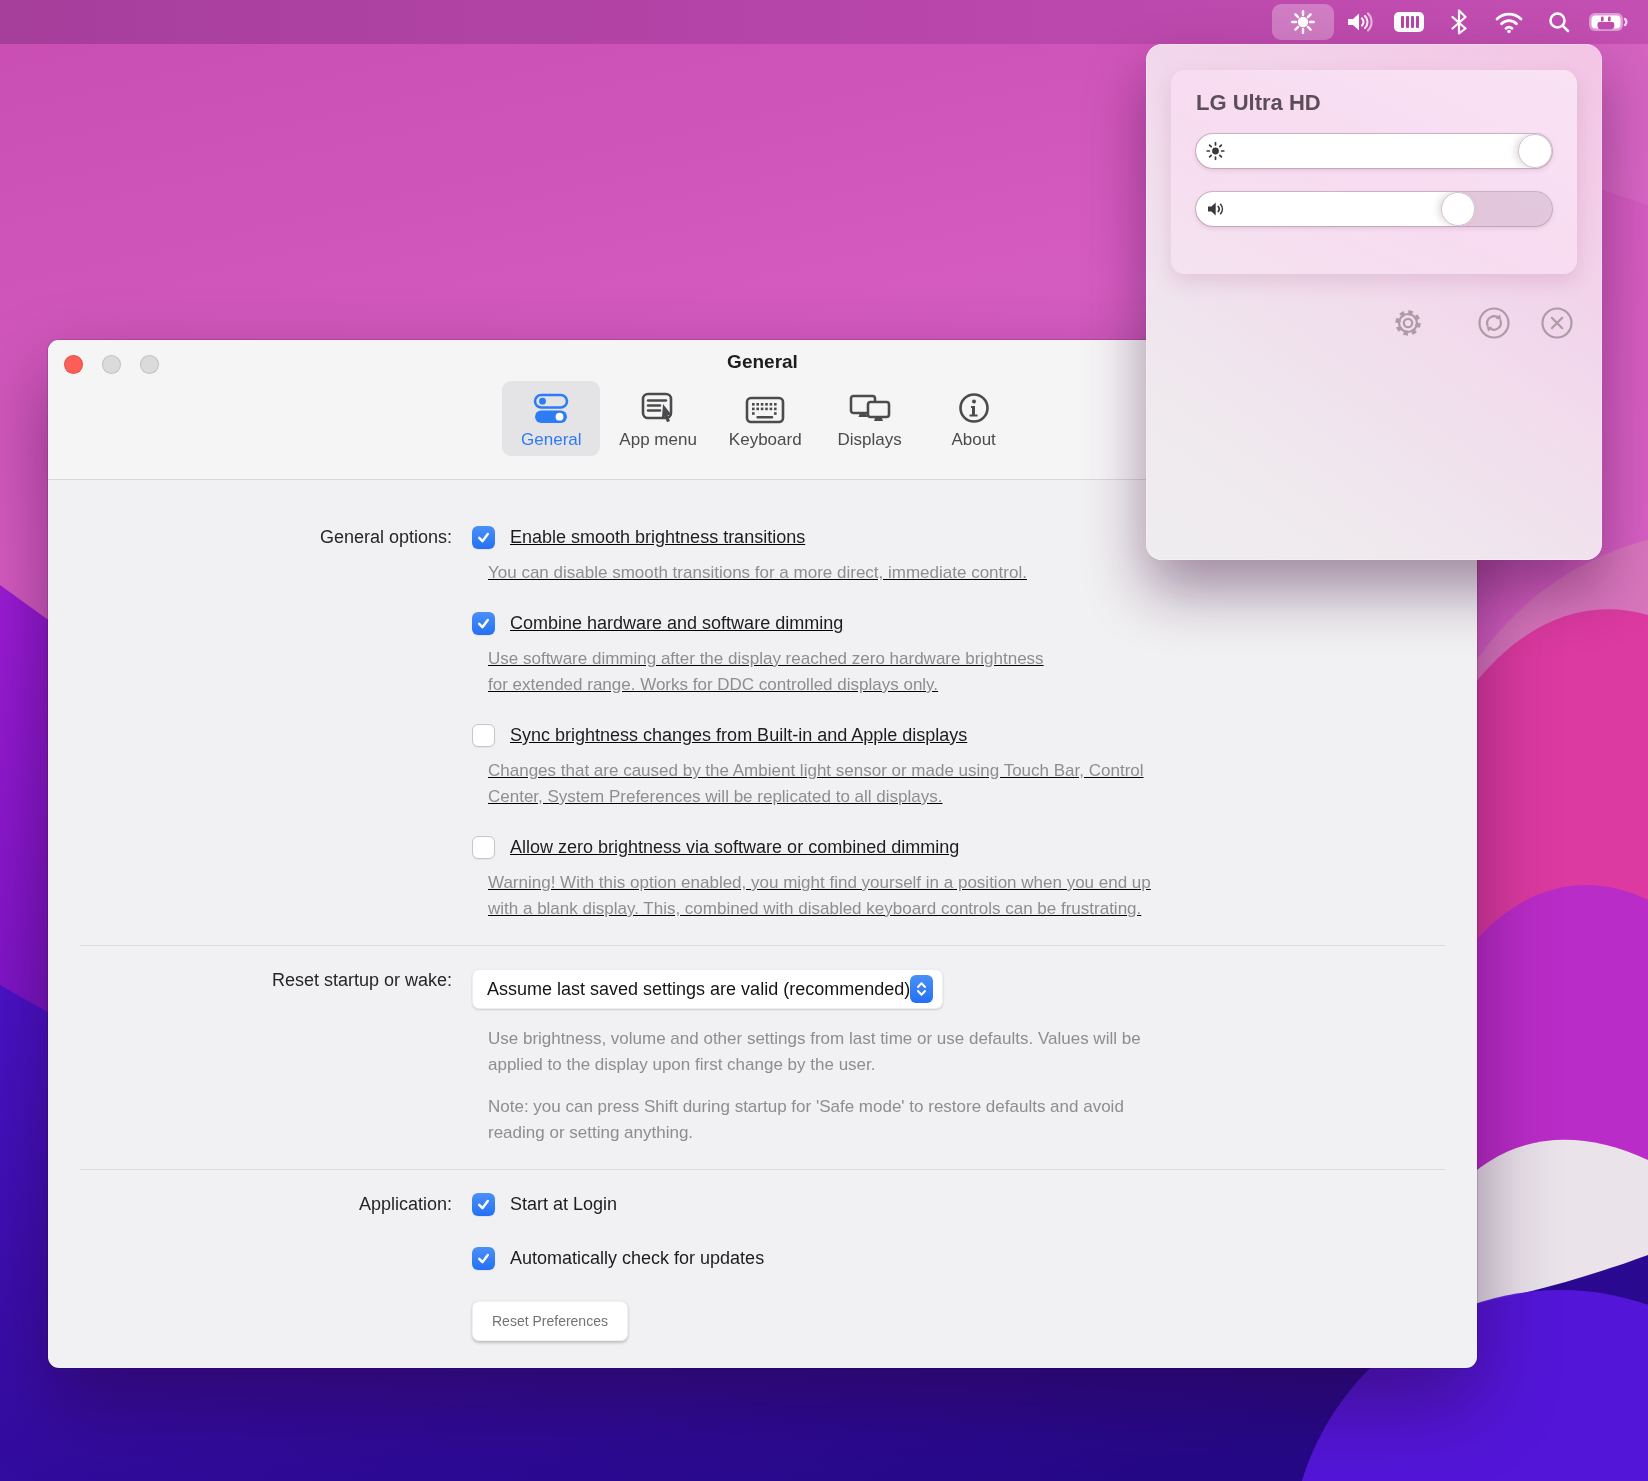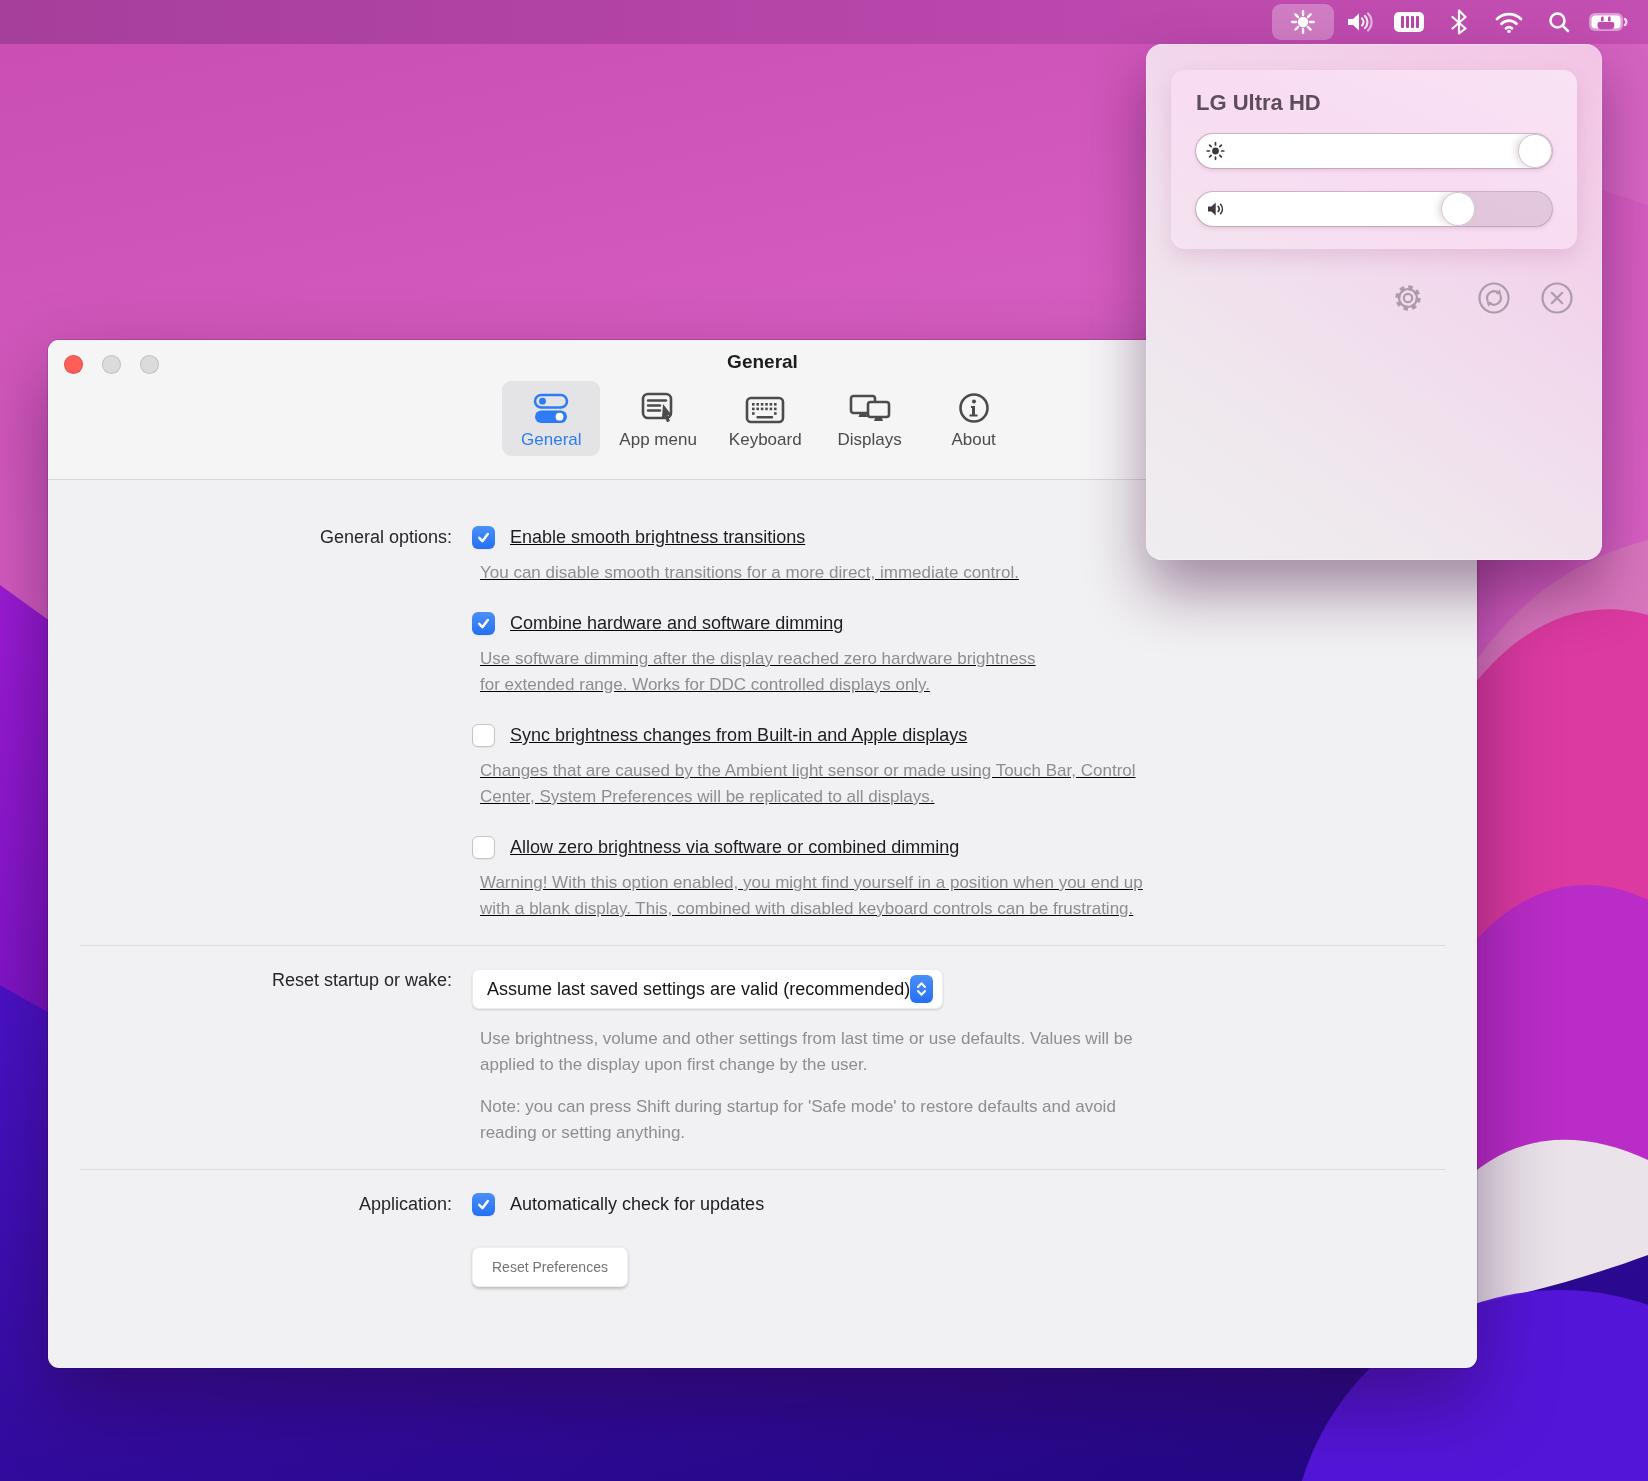--- a/index.html
+++ b/index.html
@@ -50,21 +50,21 @@
   .cb{
     width:23px;height:23px;border-radius:6px;flex:none;box-sizing:border-box;
     background:#fff;border:1px solid #c6c5c9;box-shadow:0 1px 1px rgba(0,0,0,.06);
     display:flex;align-items:center;justify-content:center;
   }
   .cb.checked{background:linear-gradient(180deg,#4a90f8,#2470f4);border:none;}
   .cb svg{display:none;}
   .cb.checked svg{display:block;}
   .cblabel{font-size:18px;color:#1d1d1f;}
   .desc{
-    font-size:17px;color:#8e8d91;line-height:26px;margin:11px 0 0 8px;white-space:pre-line;
+    font-size:17px;color:#8e8d91;line-height:26px;margin:11px 0 0 16px;white-space:pre-line;
   }
   .group{margin-bottom:26px;text-decoration:underline;}
   .divider{height:1px;background:#dcdbde;margin:23px 32px;}
   .dropdown{
     display:inline-flex;align-items:center;height:38px;background:#fff;border-radius:7px;
     padding:0 9px 0 14px;border:1px solid rgba(0,0,0,.07);box-shadow:0 1px 2px rgba(0,0,0,.15);
     font-size:18px;color:#151517;
   }
   .stepper{width:23px;height:28px;border-radius:6px;background:linear-gradient(180deg,#4a90f8,#2470f4);
     display:flex;align-items:center;justify-content:center;}
@@ -80,21 +80,21 @@
     border-radius:16px;
     background:linear-gradient(215deg,#f3c4e5 0%,#f2d8ec 40%,#efe9ee 78%,#efedef 100%);
     box-shadow:0 30px 60px rgba(60,10,60,.45),0 0 0 1px rgba(255,255,255,.25) inset;
   }
   .card{
     margin:0 25px;border-radius:14px;
     background:linear-gradient(205deg,#f9e2f4 0%,#f8dcf1 55%,#f4e3f0 100%);
     box-shadow:0 8px 20px rgba(150,60,120,.16);
     padding:20px 25px 0;box-sizing:border-box;
   }
-  .card.first{margin-top:26px;padding-bottom:23px;}
+  .card.first{margin-top:26px;padding-bottom:48px;}
   .card.second{margin-top:30px;padding-bottom:30px;}
   .card-title{font-size:22px;font-weight:700;color:#5c4d5a;}
   .slider{
     position:relative;height:34px;border-radius:17px;margin-top:18px;
     background:rgba(150,125,145,.22);box-shadow:0 0 0 1px rgba(130,110,125,.35),0 2px 5px rgba(120,60,100,.18);
     overflow:hidden;
   }
   .slider + .slider{margin-top:24px;}
   .slider .fill{position:absolute;left:0;top:0;bottom:0;background:#fff;border-radius:17px;}
   .slider .knob{
@@ -365,20 +365,28 @@
 
     <div class="row">
       <div class="rlabel">Application:</div>
       <div class="rctl">
         <div class="cbrow app-cb">
           <span class="cb checked">
             <svg width="15" height="15" viewBox="0 0 14 14">
                 <polyline points="3,7.4 6,10.4 11,3.8" stroke="#fff" stroke-width="2.3" fill="none" stroke-linecap="round" stroke-linejoin="round"></polyline>
               </svg>
           </span>
+          <span class="cblabel">Start at Login</span>
+        </div>
+        <div class="cbrow app-cb">
+          <span class="cb checked">
+            <svg width="15" height="15" viewBox="0 0 14 14">
+                <polyline points="3,7.4 6,10.4 11,3.8" stroke="#fff" stroke-width="2.3" fill="none" stroke-linecap="round" stroke-linejoin="round"></polyline>
+              </svg>
+          </span>
           <span class="cblabel">Automatically check for updates</span>
         </div>
         <div class="btn">Reset Preferences</div>
       </div>
     </div>
   </div>
 </div>
 
 <div class="popover">
   <div class="card first">

